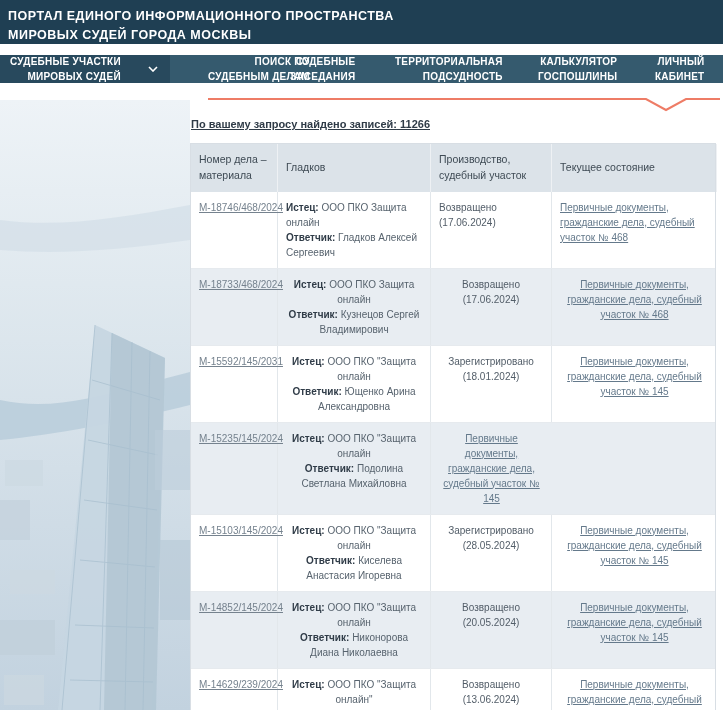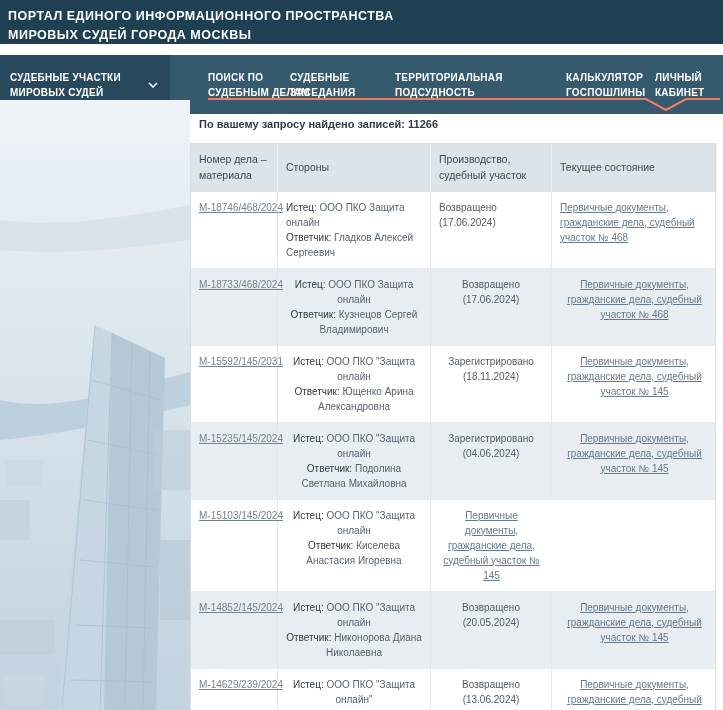--- a/index.html
+++ b/index.html
@@ -4,53 +4,53 @@
 <style>
   * { margin:0; padding:0; box-sizing:border-box; }
   body { font-family:"Liberation Sans", sans-serif; background:#fff; }
   .page { position:relative; width:723px; height:710px; overflow:hidden; background:#fff; }
 
   
   .banner { position:absolute; left:0; top:0; width:723px; height:44px; background:#1f3f53; padding:7px 10px 0 8px; }
   .banner .t { color:#fff; font-weight:bold; font-size:12.5px; letter-spacing:.5px; line-height:1.5; text-transform:uppercase; }
 
   
-  .nav { position:absolute; left:0; top:55px; width:723px; height:59px; background:#355a6e; }
+  .nav { position:absolute; left:0; top:55px; width:723px; height:28px; background:#355a6e;text-align:right; }
   .nav-item { position:absolute; top:0; height:100%; display:flex; align-items:center; color:#fff;
               font-size:10px; font-weight:bold; letter-spacing:.25px; line-height:1.5; cursor:pointer; text-transform:uppercase; }
   .nav-item.highlighted { left:0; width:170px; background:#28495d; padding:0 12px 0 10px; justify-content:space-between; }
   .nav-item.search      { left:208px; }
   .nav-item.hearings    { left:290px; }
   .nav-item.territorial { left:395px; }
-  .nav-item.calculator  { left:566px; }
+  .nav-item.calculator  { left:538px; }
   .nav-item.cabinet     { left:655px; }
   .chev { flex:0 0 auto; margin-left:8px; }
 
   
   .sidebar { position:absolute; left:0; top:100px; width:190px; height:610px; }
   .sidebar svg { display:block; width:100%; height:100%; }
 
   
   .indicator { position:absolute; left:208px; top:97px; width:512px; height:16px; }
 
   
   .main { position:absolute; left:190px; top:118px; width:528px; }
-  .results { font-size:11px; color:#2f3b47; font-weight:bold; margin:0 0 13px 9px; }
+  .results { font-size:11px; color:#2f3b47; font-weight:bold; margin:0 0 13px 1px;text-decoration:underline; }
   .results .cnt { font-weight:bold; }
 
   .table { width:526px; border:1px solid #d8dee4; font-size:10px; }
   .trow { display:grid; grid-template-columns:87px 153px 121px 165px; }
   .trow.head { background:#dce3e9; }
   .trow.alt  { background:#e8edf2; }
   .trow + .trow { border-top:1px solid #e6eaee;text-align:center; }
   .td { padding:8px 8px; border-right:1px solid #e2e7eb; line-height:1.5; min-height:52px; }
   .td:last-child { border-right:none; }
   .trow.head .td { color:#3e4a54; font-size:10.5px; display:flex; align-items:center; min-height:46px; border-right:1px solid #eef1f4; }
   .case-link { color:#75828e; text-decoration:underline; white-space:nowrap; cursor:pointer; }
-  .lbl { color:#303c48; font-weight:normal; }
+  .lbl { color:#303c48; font-weight:bold; }
   .val { color:#57636e; }
   .status { color:#525d68; }
   .prod-link { color:#64798b; text-decoration:underline; cursor:pointer; }
 </style>
 </head>
 <body>
 
 <div class="page">
 
   <div class="banner">
@@ -152,21 +152,21 @@
 
   <div class="main">
     <div class="results">
       <span>По вашему запросу найдено записей:</span>
       <span class="cnt">11266</span>
     </div>
 
     <div class="table">
       <div class="trow head">
         <div class="td">Номер дела – материала</div>
-        <div class="td">Стороны</div>
+        <div class="td">Гладков</div>
         <div class="td">Производство, судебный участок</div>
         <div class="td">Текущее состояние</div>
       </div>
       <div id="rows-host">
     <div class="trow">
       <div class="td">
         <a class="case-link">М-18746/468/2024</a>
       </div>
       <div class="td">
         <span class="lbl p-lbl">Истец:</span>
@@ -204,56 +204,56 @@
       <div class="td">
         <a class="case-link">М-15592/145/2031</a>
       </div>
       <div class="td">
         <span class="lbl p-lbl">Истец:</span>
         <span class="val p-val"> ООО ПКО "Защита онлайн</span><br>
         <span class="lbl d-lbl">Ответчик:</span>
         <span class="val d-val"> Ющенко Арина Александровна</span>
       </div>
       <div class="td">
-        <span class="status">Зарегистрировано (18.11.2024)</span>
+        <span class="status">Зарегистрировано (18.01.2024)</span>
       </div>
       <div class="td">
         <a class="prod-link">Первичные документы, гражданские дела, судебный участок № 145</a>
       </div>
     </div>
 
     <div class="trow alt">
       <div class="td">
         <a class="case-link">М-15235/145/2024</a>
       </div>
       <div class="td">
         <span class="lbl p-lbl">Истец:</span>
         <span class="val p-val"> ООО ПКО "Защита онлайн</span><br>
         <span class="lbl d-lbl">Ответчик:</span>
         <span class="val d-val"> Подолина Светлана Михайловна</span>
       </div>
       <div class="td">
-        <span class="status">Зарегистрировано (04.06.2024)</span>
-      </div>
-      <div class="td">
         <a class="prod-link">Первичные документы, гражданские дела, судебный участок № 145</a>
       </div>
     </div>
 
     <div class="trow">
       <div class="td">
         <a class="case-link">М-15103/145/2024</a>
       </div>
       <div class="td">
         <span class="lbl p-lbl">Истец:</span>
         <span class="val p-val"> ООО ПКО "Защита онлайн</span><br>
         <span class="lbl d-lbl">Ответчик:</span>
         <span class="val d-val"> Киселева Анастасия Игоревна</span>
       </div>
       <div class="td">
+        <span class="status">Зарегистрировано (28.05.2024)</span>
+      </div>
+      <div class="td">
         <a class="prod-link">Первичные документы, гражданские дела, судебный участок № 145</a>
       </div>
     </div>
 
     <div class="trow alt">
       <div class="td">
         <a class="case-link">М-14852/145/2024</a>
       </div>
       <div class="td">
         <span class="lbl p-lbl">Истец:</span>

